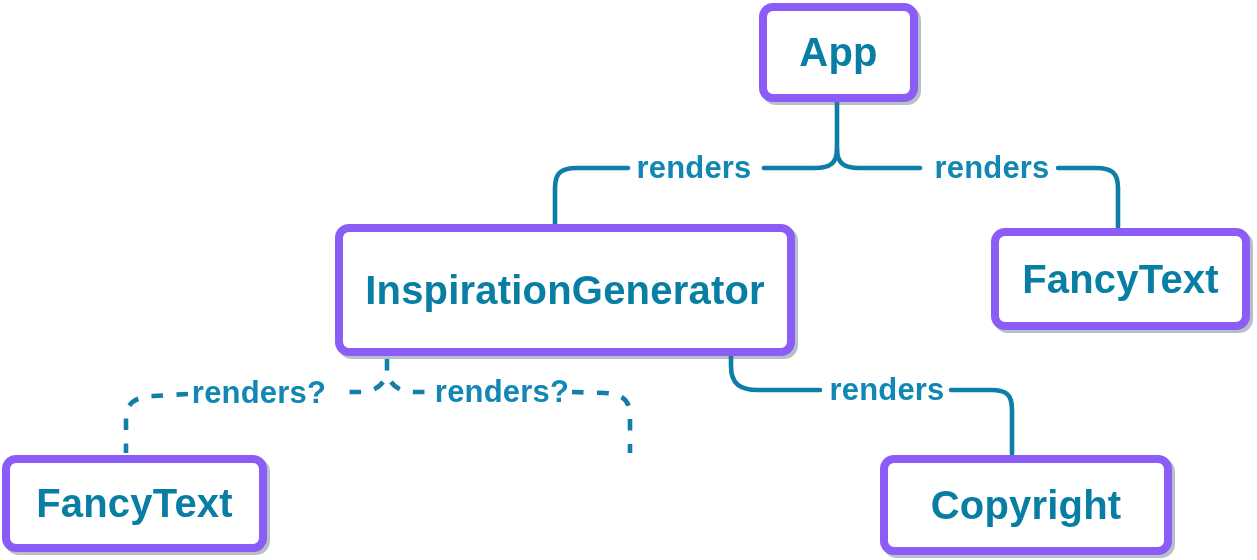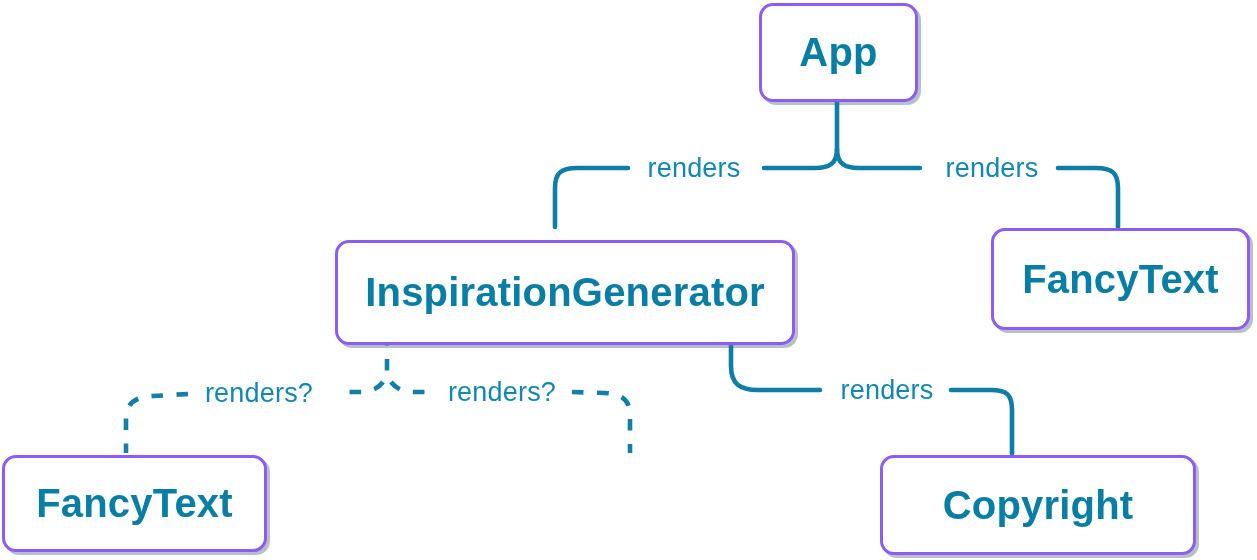--- a/index.html
+++ b/index.html
@@ -34,51 +34,51 @@
     stroke: #137fa9;
     stroke-width: 4.6;
     stroke-linecap: butt;
     stroke-linejoin: round;
     stroke-dasharray: 11.5 13.5;
   }
   .node {
     position: absolute;
     box-sizing: border-box;
     background: #ffffff;
-    border: 3px solid #8b5cf6;
+    border: 8px solid #8b5cf6;
     border-radius: 14px;
     box-shadow: 3px 3px 0 0 rgba(84, 104, 121, 0.42);
     display: flex;
     align-items: center;
     justify-content: center;
   }
   .node-label {
     color: #087ea4;
     font-size: 40px;
     font-weight: 600;
     letter-spacing: 0.2px;
     white-space: nowrap;
   }
   .edge-label {
     position: absolute;
     transform: translate(-50%, -50%);
     color: #1287b4;
-    font-size: 27px;
-    font-weight: 400;
+    font-size: 31px;
+    font-weight: 700;
     letter-spacing: 0.2px;
     white-space: nowrap;
     background: transparent;
   }
   
   .node-app            { left: 759px; top: 3px;   width: 159px; height: 99px; }
-  .node-insp           { left: 335px; top: 240px; width: 460px; height: 105px; }
+  .node-insp           { left: 335px; top: 224px; width: 460px; height: 132px; }
   .node-fancy-top      { left: 991px; top: 228px; width: 259px; height: 102px; }
   .node-fancy-bottom   { left: 2px;   top: 455px; width: 265px; height: 97px; }
   .node-color          { left: 535px; top: 455px; width: 148px; height: 100px; }
-  .node-copyright      { left: 880px; top: 455px; width: 316px; height: 100px; justify-content: center; }
+  .node-copyright      { left: 880px; top: 455px; width: 292px; height: 100px; justify-content: center; }
   
   .lbl-app-insp        { left: 694px;  top: 168px; }
   .lbl-app-fancy       { left: 992px;  top: 168px; }
   .lbl-insp-fancy      { left: 259px;  top: 393px; }
   .lbl-insp-color      { left: 502px;  top: 392px; }
   .lbl-insp-copyright  { left: 887px;  top: 390px; }
 </style>
 </head>
 <body>
 

